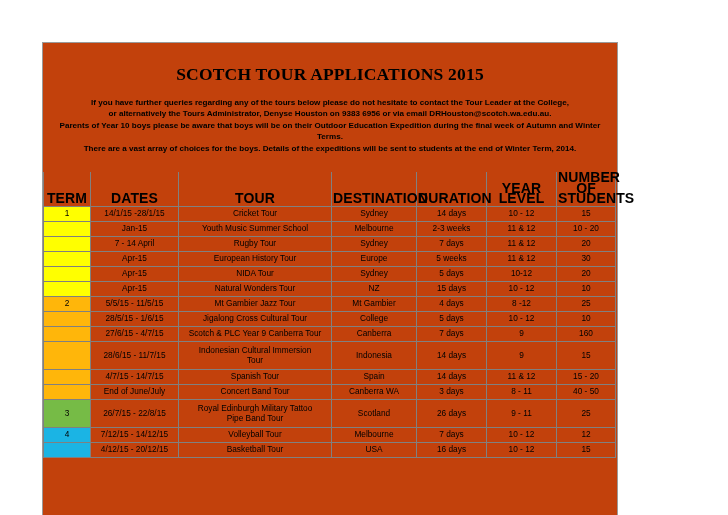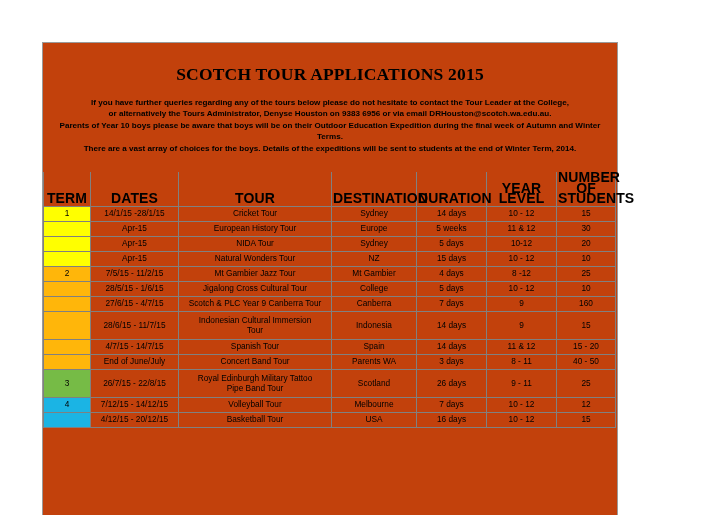--- a/index.html
+++ b/index.html
@@ -140,20 +140,38 @@
           <td class="term-cell fill-t1">1</td>
           <td>14/1/15 -28/1/15</td>
           <td>Cricket Tour</td>
           <td>Sydney</td>
           <td>14 days</td>
           <td>10 - 12</td>
           <td>15</td>
         </tr>
         <tr>
           <td class="term-cell fill-t1"></td>
+          <td>Jan-15</td>
+          <td>Youth Music Summer School</td>
+          <td>Melbourne</td>
+          <td>2-3 weeks</td>
+          <td>11 &amp; 12</td>
+          <td>10 - 20</td>
+        </tr>
+        <tr>
+          <td class="term-cell fill-t1"></td>
+          <td>7 - 14 April</td>
+          <td>Rugby Tour</td>
+          <td>Sydney</td>
+          <td>7 days</td>
+          <td>11 &amp; 12</td>
+          <td>20</td>
+        </tr>
+        <tr>
+          <td class="term-cell fill-t1"></td>
           <td>Apr-15</td>
           <td>European History Tour</td>
           <td>Europe</td>
           <td>5 weeks</td>
           <td>11 &amp; 12</td>
           <td>30</td>
         </tr>
         <tr>
           <td class="term-cell fill-t1"></td>
           <td>Apr-15</td>
@@ -167,21 +185,21 @@
           <td class="term-cell fill-t1"></td>
           <td>Apr-15</td>
           <td>Natural Wonders Tour</td>
           <td>NZ</td>
           <td>15 days</td>
           <td>10 - 12</td>
           <td>10</td>
         </tr>
         <tr>
           <td class="term-cell fill-t2">2</td>
-          <td>7/5/15 - 11/2/15</td>
+          <td>5/5/15 - 11/5/15</td>
           <td>Mt Gambier Jazz Tour</td>
           <td>Mt Gambier</td>
           <td>4 days</td>
           <td>8 -12</td>
           <td>25</td>
         </tr>
         <tr>
           <td class="term-cell fill-t2"></td>
           <td>28/5/15 - 1/6/15</td>
           <td>Jigalong Cross Cultural Tour</td>
@@ -215,21 +233,21 @@
           <td>Spanish Tour</td>
           <td>Spain</td>
           <td>14 days</td>
           <td>11 &amp; 12</td>
           <td>15 - 20</td>
         </tr>
         <tr>
           <td class="term-cell fill-t2"></td>
           <td>End of June/July</td>
           <td>Concert Band Tour</td>
-          <td>Parents WA</td>
+          <td>Canberra WA</td>
           <td>3 days</td>
           <td>8 - 11</td>
           <td>40 - 50</td>
         </tr>
         <tr class="tall">
           <td class="term-cell fill-t3">3</td>
           <td>26/7/15 - 22/8/15</td>
           <td>Royal Edinburgh Military Tattoo
 Pipe Band Tour</td>
           <td>Scotland</td>

